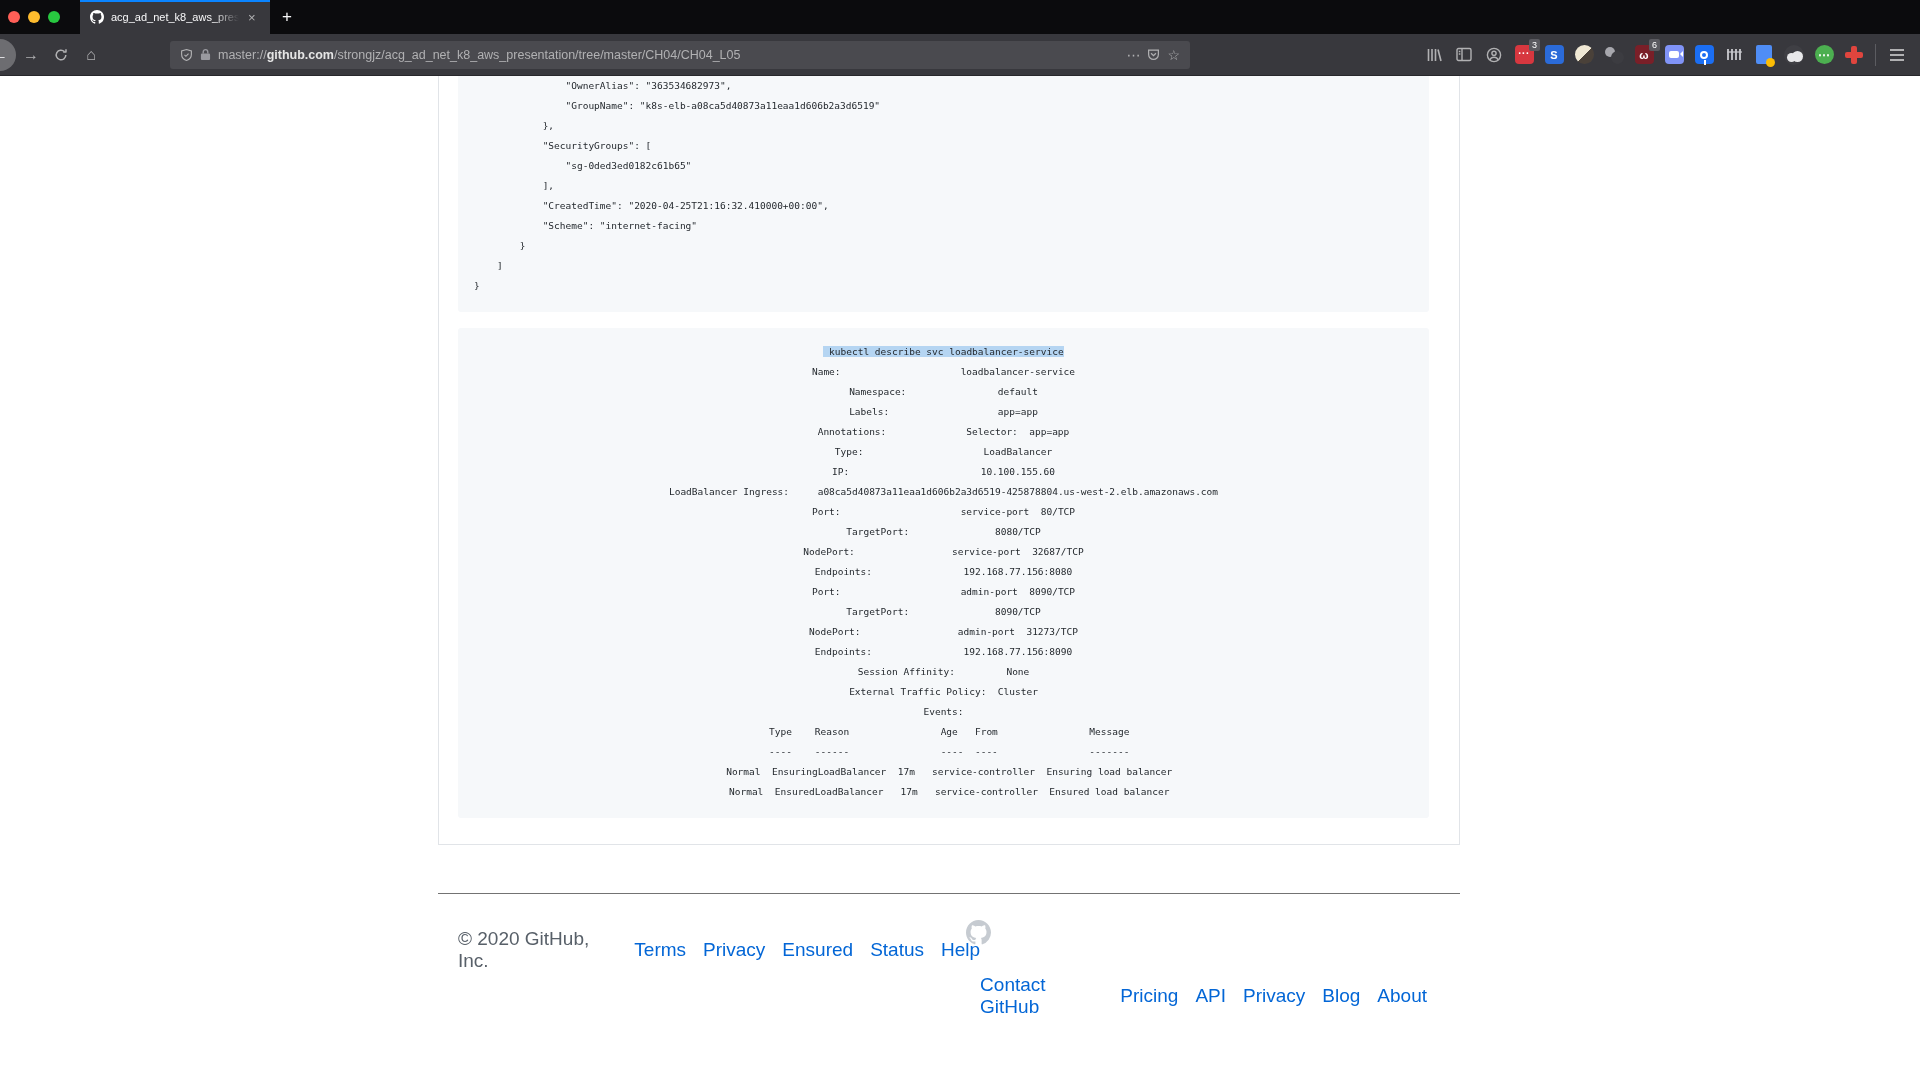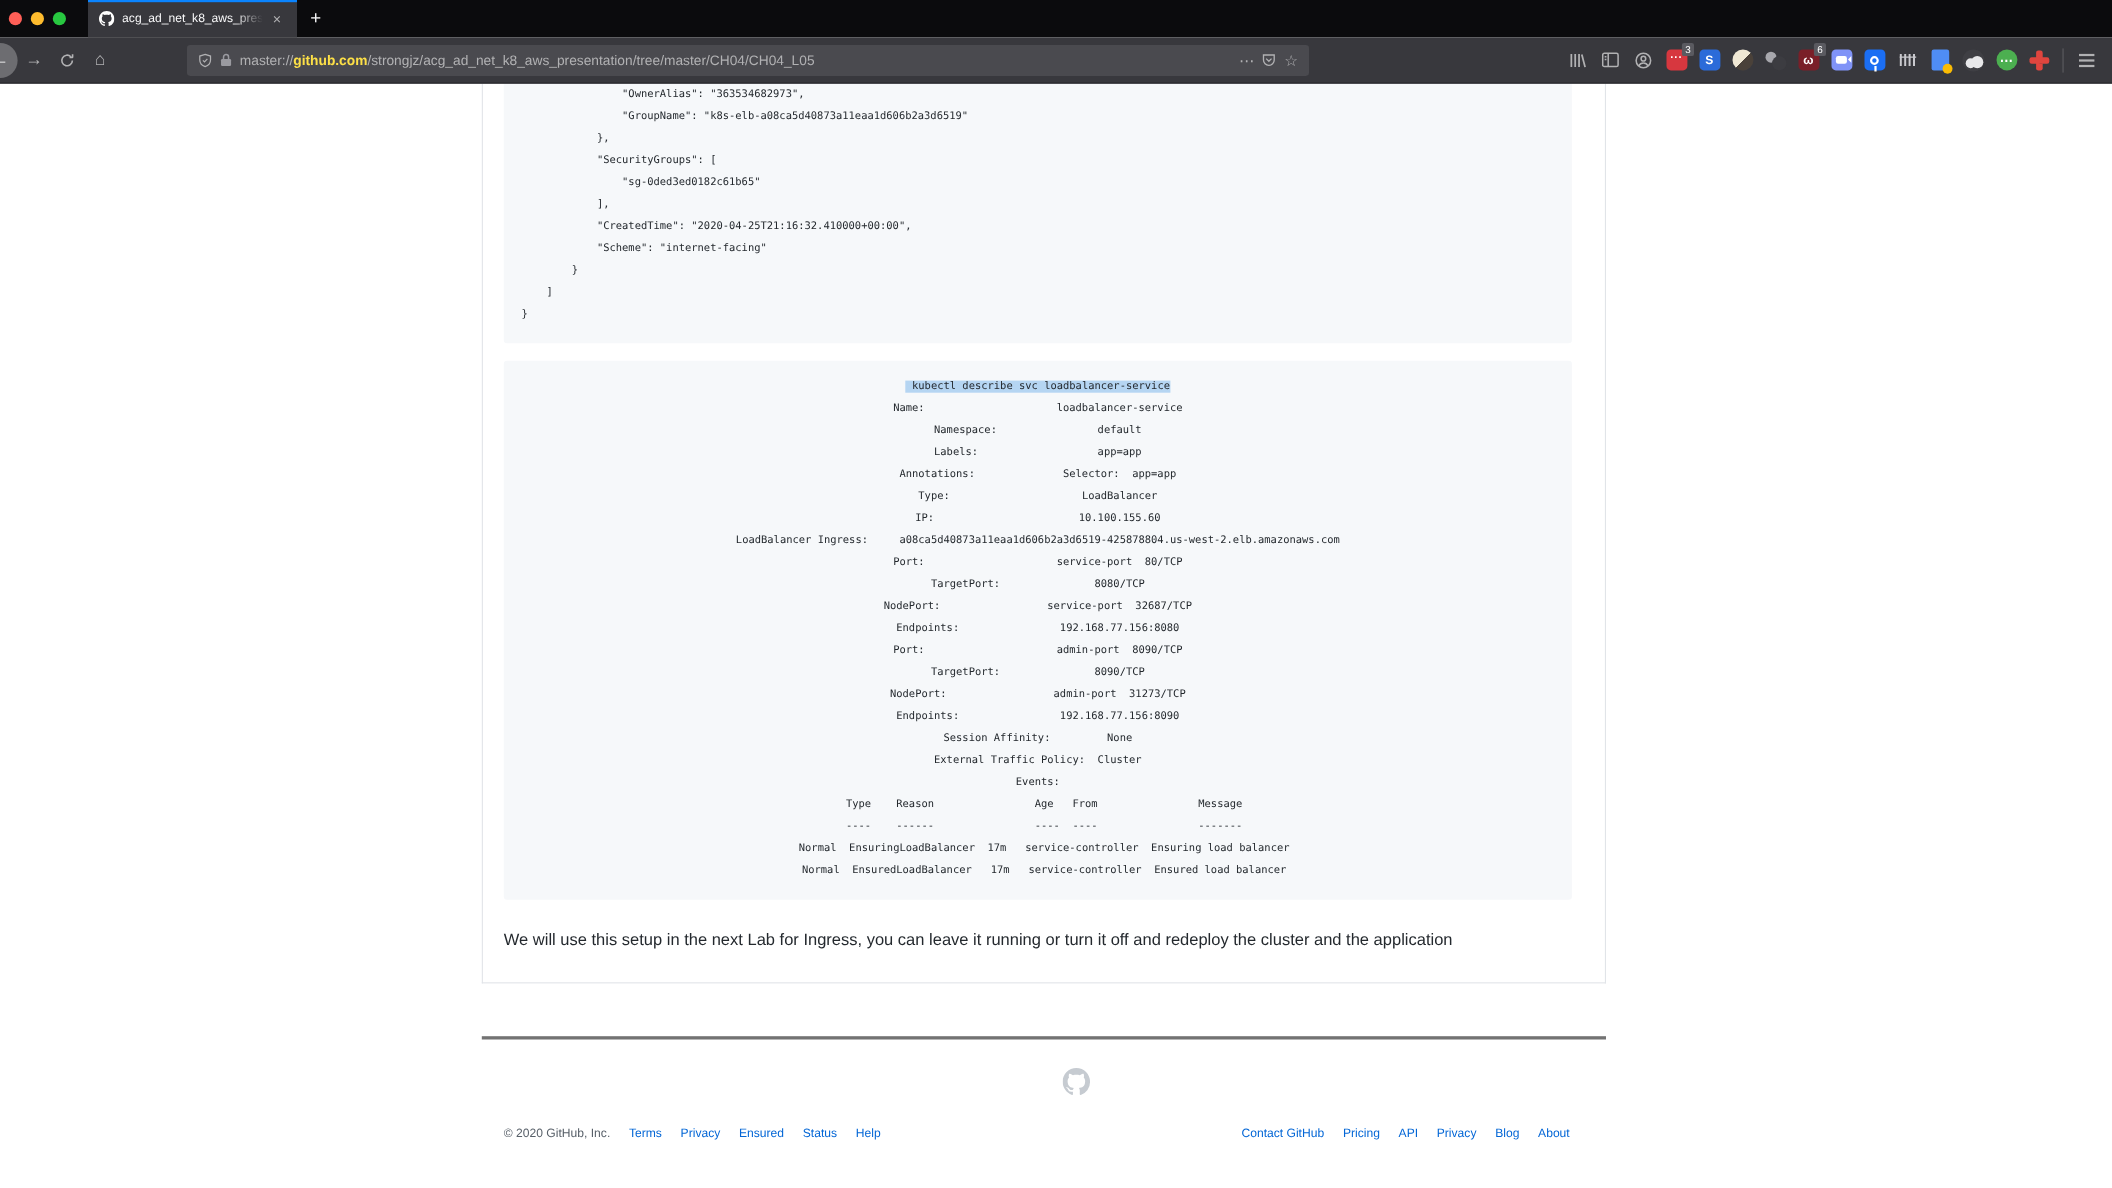--- a/index.html
+++ b/index.html
@@ -23,21 +23,21 @@
   .newtab { color:#f9f9fa; font-size:17px; display:flex; align-items:center; padding:0 12px; }
 
   .toolbar { height:42px; background:#38383d; border-bottom:1px solid #27272b;
              display:flex; align-items:center; color:#b1b1b3; }
   .navbtn { width:30px; height:30px; display:flex; align-items:center; justify-content:center;
             font-size:16px; flex:none; }
   .backcircle { width:32px; height:32px; border-radius:50%; background:#6d6d71; color:#fbfbfe;
                 display:flex; align-items:center; justify-content:center; margin-left:-16px; font-size:16px; }
   .urlbar { height:28px; width:1020px; margin-left:64px; background:#4a4a4f; border-radius:3px;
             display:flex; align-items:center; gap:7px; padding:0 10px; font-size:12.5px; color:#b1b1b3; }
-  .urlbar .domain { color:#fde047; font-weight:700; }
+  .urlbar .domain { color:#e5e5e5; font-weight:700; }
   .url-text { flex:1; white-space:nowrap; overflow:hidden; }
   .urlicon { flex:none; display:flex; align-items:center; }
   .icons-right { margin-left:auto; display:flex; align-items:center; padding-right:8px; }
   .tbi { width:30px; height:26px; display:flex; align-items:center; justify-content:center;
          position:relative; flex:none; }
   .badge { position:absolute; top:-3px; right:-1px; background:#5a5a60; color:#fff; font-size:9px;
            padding:0 3px; border-radius:2px; line-height:12px; }
   .extsq { width:19px; height:19px; border-radius:4px; display:flex; align-items:center;
            justify-content:center; color:#fff; font-size:11px; font-weight:700; }
   .sep { width:1px; height:22px; background:#5c5c61; margin:0 6px; }
@@ -72,23 +72,23 @@
           padding:0 30px 26px 19px; }
   pre.code { background:#f6f8fa; border-radius:3px; padding:14px 16px 16px 16px;
              font-family:"DejaVu Sans Mono","Liberation Mono",monospace;
              font-size:9.5px; line-height:20px; color:#24292e; white-space:pre; overflow:hidden; }
   pre.code.first { padding-top:0; border-radius:0 0 3px 3px; }
   pre.code.second { margin-top:16px;text-align:center; }
   .hl { background:#b5d5f2; }
   p.lead { margin-top:24px; max-width:952px; font-size:15px; line-height:25px; color:#24292e; }
 
   
-  .footer { width:1022px; margin:48px 0 0 438px; border-top:3px solid #737373;
-            padding:34px 33px 0 20px; position:relative; display:flex; align-items:flex-end;
-            font-size:11px; color:#586069; }
+  .footer { width:1022px; margin:48px 0 0 438px; border-top:1px solid #737373;
+            padding:34px 33px 0 20px; position:relative; display:flex; align-items:flex-start;
+            font-size:19px; color:#586069; }
   .footer a { color:#0366d6; text-decoration:none; }
   .fleft, .fright { display:flex; gap:17px; align-items:center; }
   .fright { margin-left:auto;margin-top:46px; }
   .foot-octo { position:absolute; left:528px; top:26px; color:#c6cbd1; }
 </style>
 </head>
 <body>
 
 <div class="chrome">
   <div class="tabbar">
@@ -270,21 +270,20 @@
 NodePort:                 admin-port  31273/TCP
 Endpoints:                192.168.77.156:8090
 Session Affinity:         None
 External Traffic Policy:  Cluster
 Events:
   Type    Reason                Age   From                Message
   ----    ------                ----  ----                -------
   Normal  EnsuringLoadBalancer  17m   service-controller  Ensuring load balancer
   Normal  EnsuredLoadBalancer   17m   service-controller  Ensured load balancer</span></pre>
 
-    <p class="lead">We will use this setup in the next Lab for Ingress, you can leave it running or turn it off and redeploy the cluster and the application</p>
   </div>
 
   <div class="footer">
     <div class="fleft">
       <span>© 2020 GitHub, Inc.</span>
       <a href="#">Terms</a>
       <a href="#">Privacy</a>
       <a href="#">Ensured</a>
       <a href="#">Status</a>
       <a href="#">Help</a>

